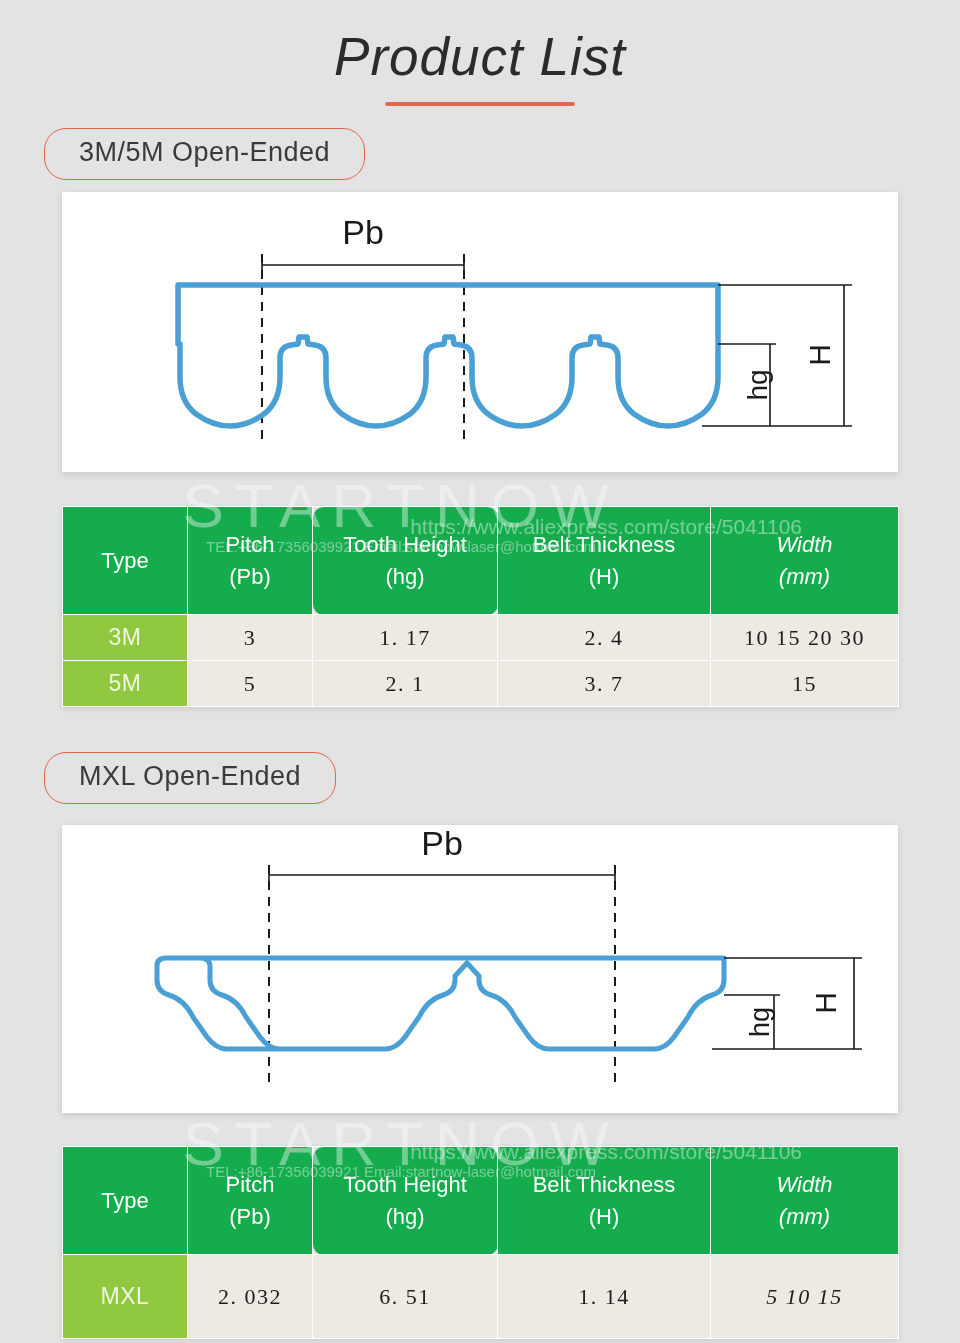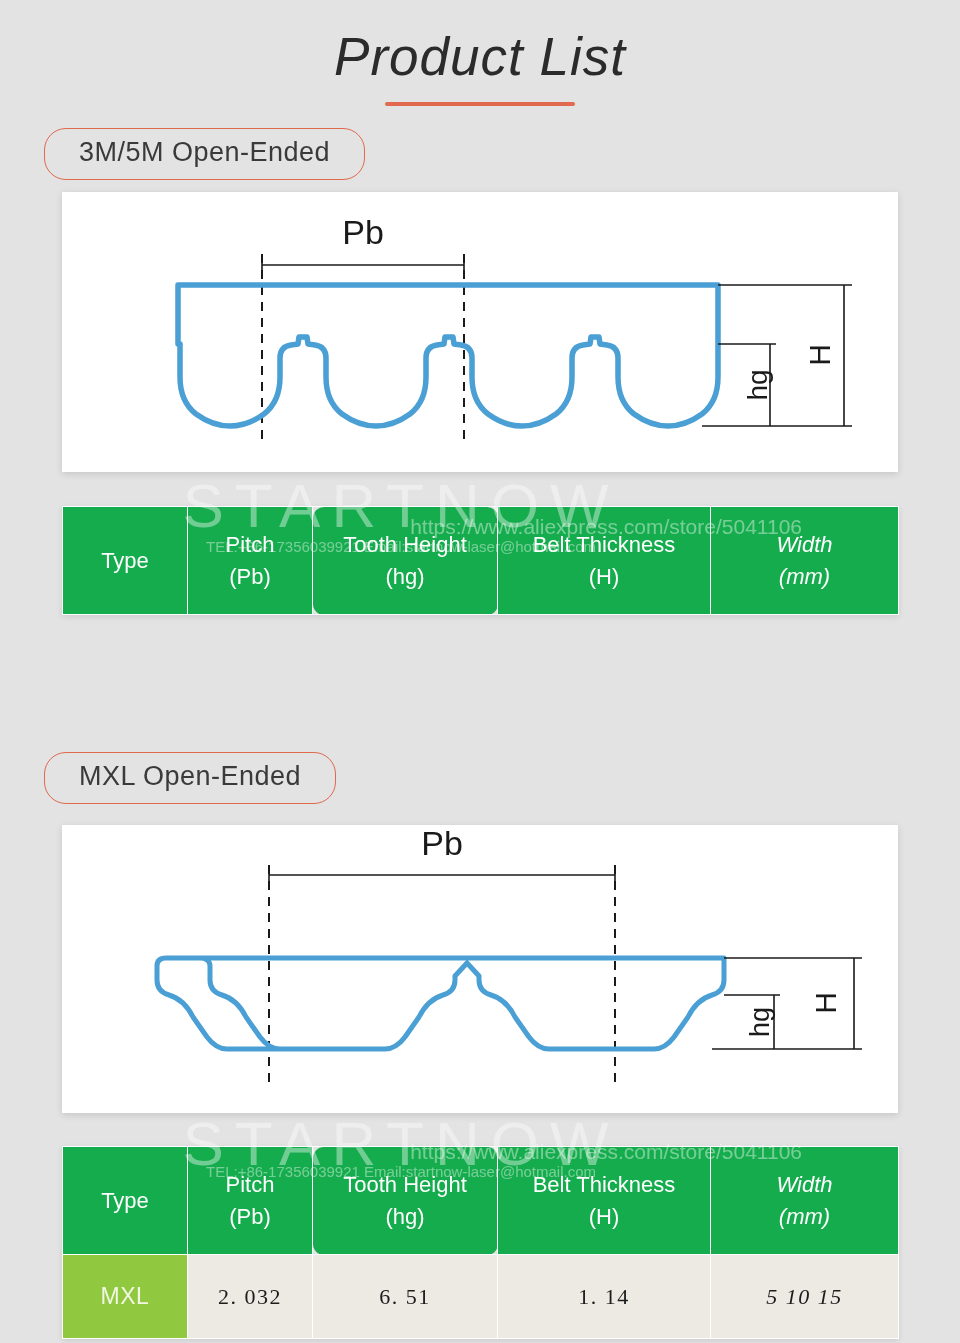--- a/index.html
+++ b/index.html
@@ -227,20 +227,34 @@
         <span class="hdr-line1">Belt Thickness</span>
         <span class="hdr-line2">(H)</span>
       </th>
       <th class="col-width">
         <span class="hdr-line1">Width</span>
         <span class="hdr-line2">(mm)</span>
       </th>
     </tr>
   </thead>
   <tbody>
+    <tr>
+      <td class="type-cell">3M</td>
+      <td>3</td>
+      <td>1. 17</td>
+      <td>2. 4</td>
+      <td>10  15  20  30</td>
+    </tr>
+    <tr>
+      <td class="type-cell">5M</td>
+      <td>5</td>
+      <td>2. 1</td>
+      <td>3. 7</td>
+      <td>15</td>
+    </tr>
   </tbody>
 </table>
 
 <div class="badge-wrap" style="position:absolute; top:752px; left:0; width:100%;">
   <span class="section-badge">MXL Open-Ended</span>
 </div>
 
 <div class="diagram-card" style="top:825px; height:288px;">
   <svg viewBox="0 0 836 288" xmlns="http://www.w3.org/2000/svg">
 

